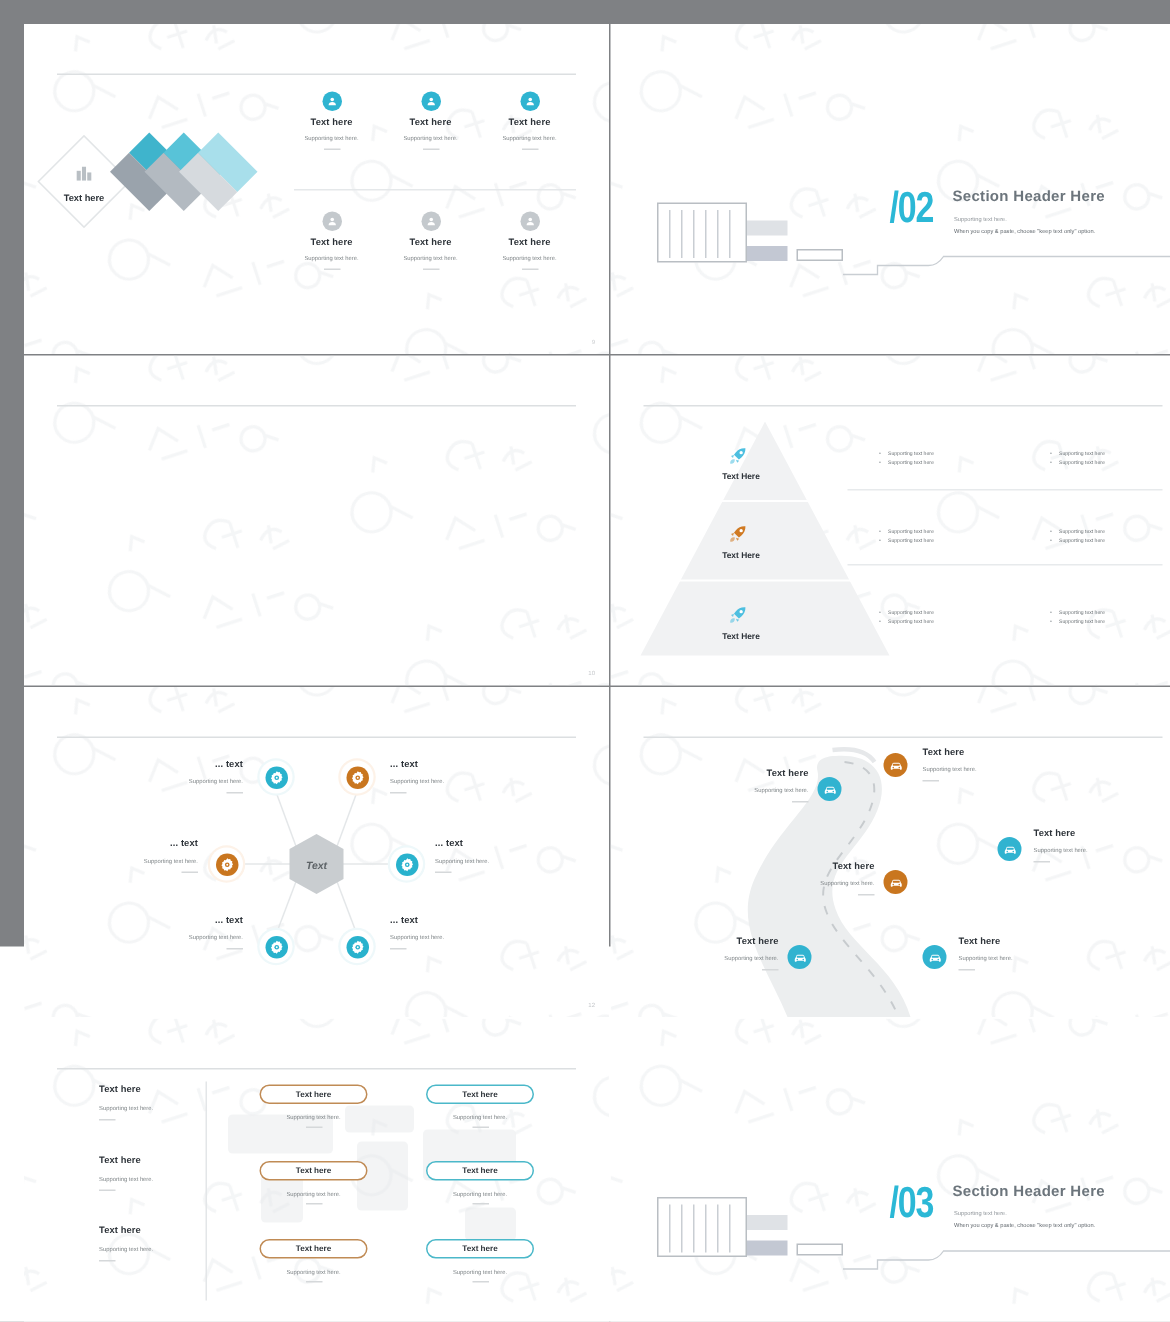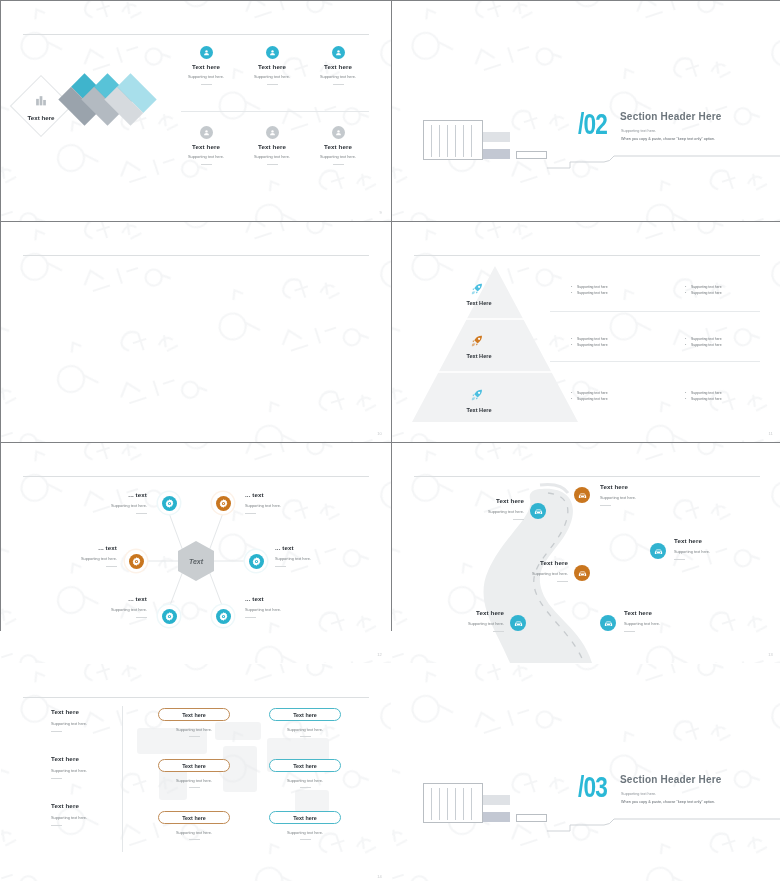--- a/index.html
+++ b/index.html
@@ -10,21 +10,21 @@
     color:#3b4045;
     overflow:hidden;
   }
   .grid{
     width:780px; height:631px;
     display:grid;
     grid-template-columns:390px 390px;
     grid-template-rows:220px 220px 220px 221px;
     background:#7f8184;
     gap:1px;
-    padding:1px;
+    padding:16px;
   }
   .slide{
     position:relative;
     background:#ffffff;
     overflow:hidden;
   }
   
   .wm{
     position:absolute; inset:0;
     pointer-events:none;

